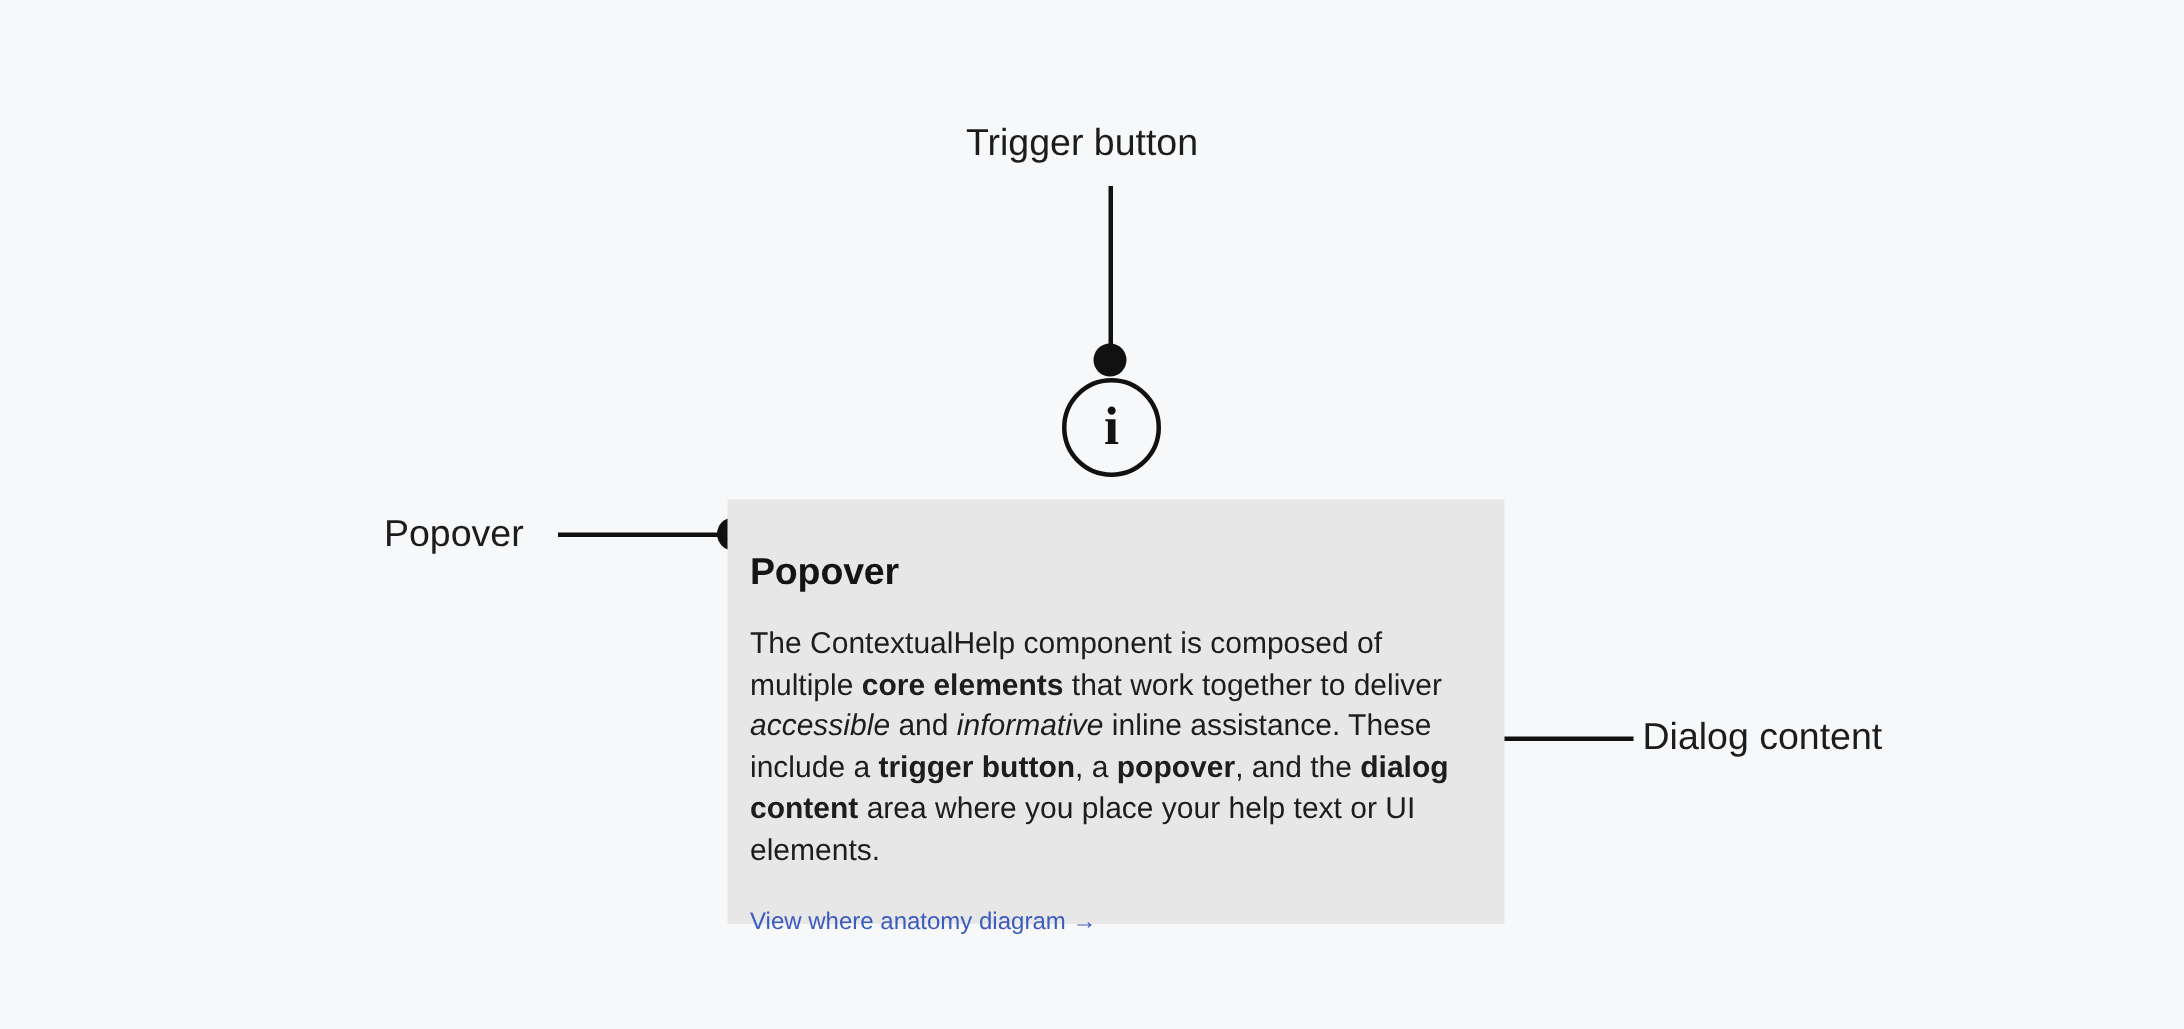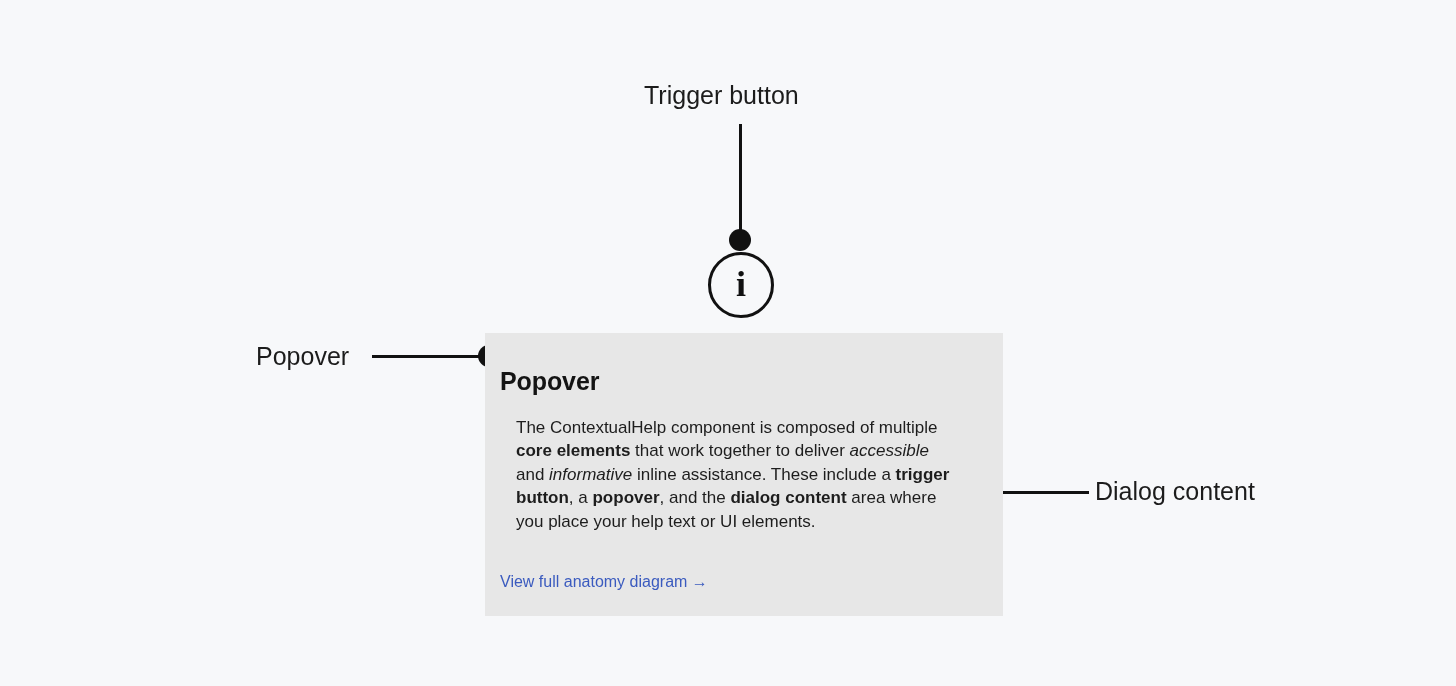--- a/index.html
+++ b/index.html
@@ -95,24 +95,24 @@
     padding-left: 0;
   }
   #popover-title {
     font-size: 25px;
     font-weight: bold;
     color: #141414;
     margin: 0 0 20px 0;
     letter-spacing: -0.1px;
   }
   #popover-body {
-    font-size: 17px;
+    font-size: 20px;
     line-height: 1.38;
     color: #1d1d1d;
-    margin: 16px;
+    margin: 0;
     max-width: 482px;
   }
   #popover-body b { font-weight: bold; }
   #popover-body i { font-style: italic; }
   #popover-link {
     display: inline-block;
     margin-top: 24px;
     font-size: 16px;
     color: #3b5bbf;
     text-decoration: none;
@@ -137,17 +137,17 @@
   <div class="dot" id="dot-popover"></div>
 
   <div class="anno-label" id="label-dialog">Dialog content</div>
   <div class="leader horiz" id="leader-dialog"></div>
   <div class="dot" id="dot-dialog"></div>
 
   <div id="popover">
     <div id="popover-inner">
       <h2 id="popover-title">Popover</h2>
       <p id="popover-body"><span>The ContextualHelp component is composed of multiple </span><b>core elements</b><span> that work together to deliver </span><i>accessible</i><span> and </span><i>informative</i><span> inline assistance. These include a </span><b>trigger button</b><span>, a </span><b>popover</b><span>, and the </span><b>dialog content</b><span> area where you place your help text or UI elements.</span></p>
-      <a id="popover-link">View full anatomy diagram →</a>
+      <a id="popover-link">View where anatomy diagram →</a>
     </div>
   </div>
 
 </div>
 
 </body></html>

